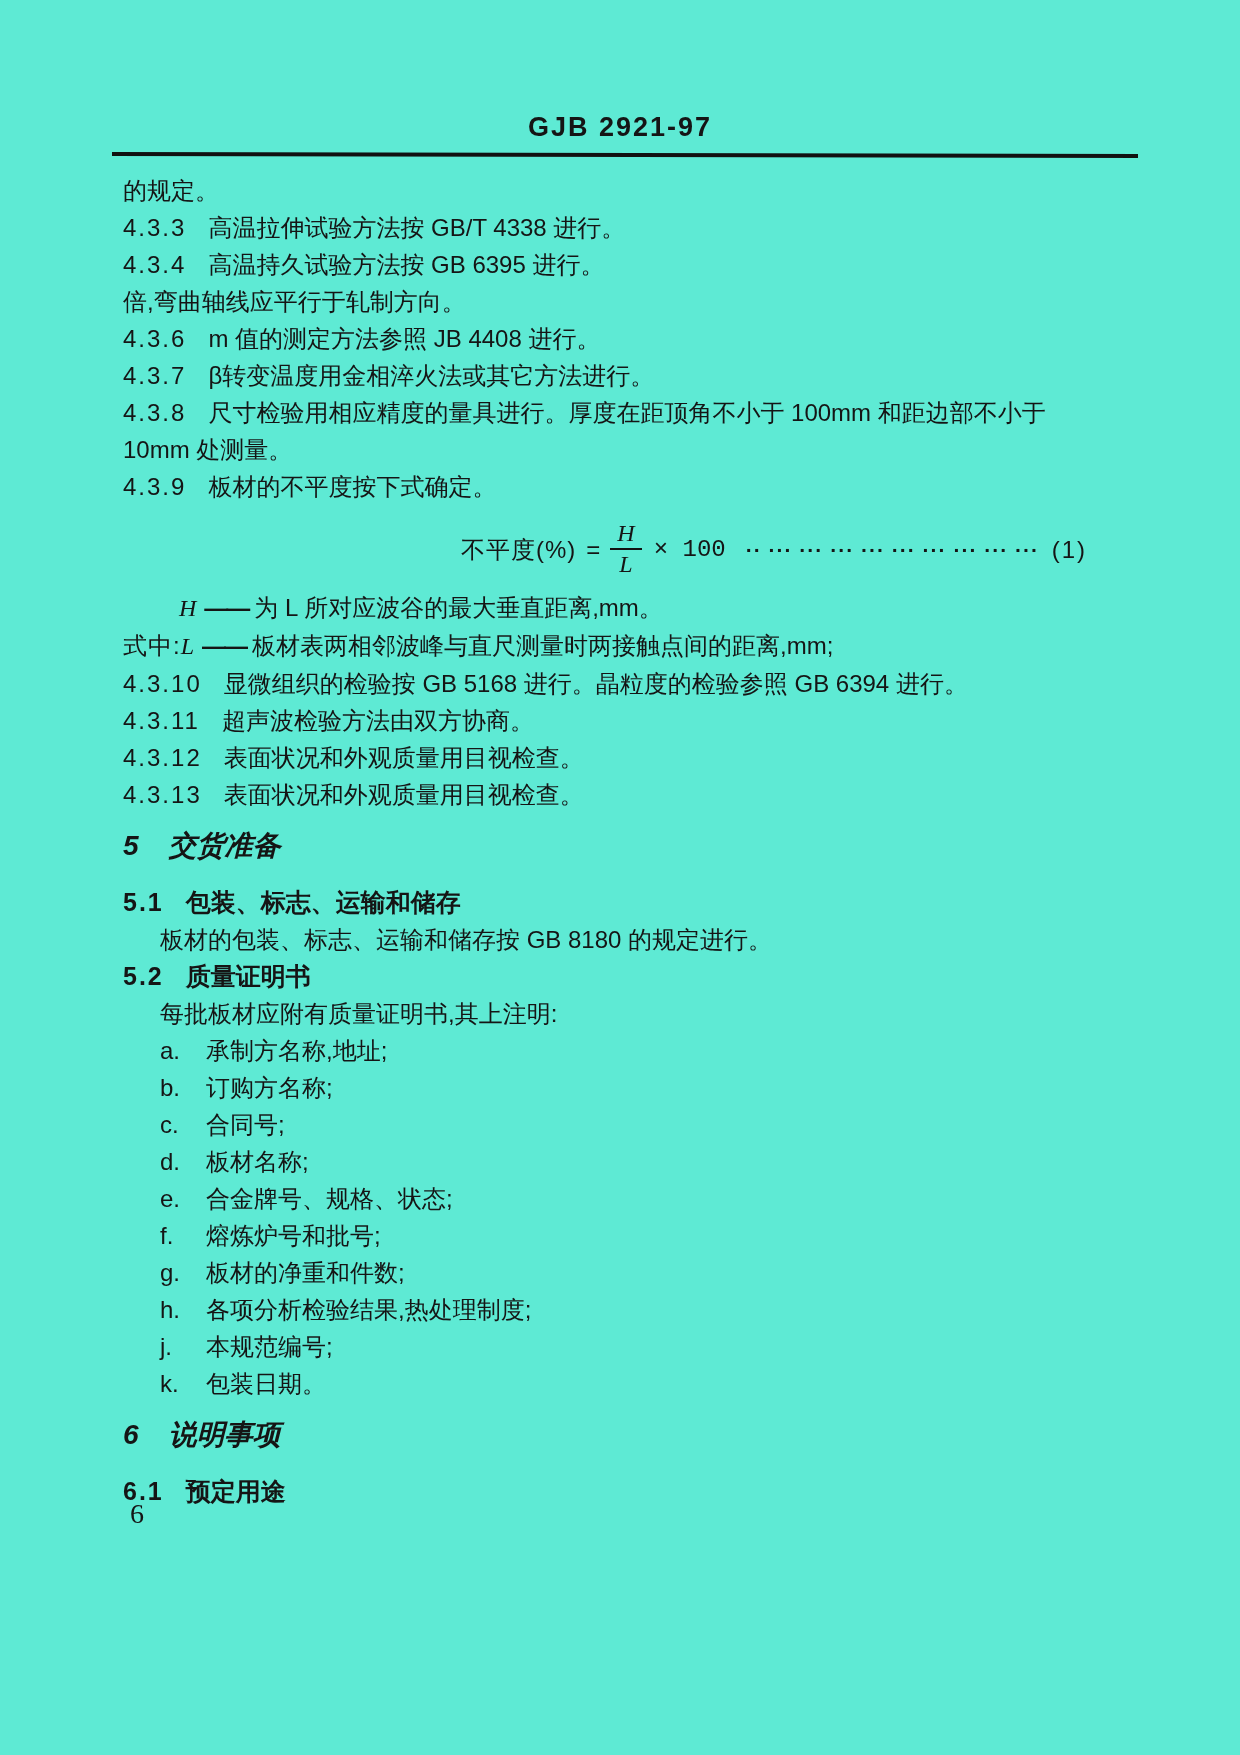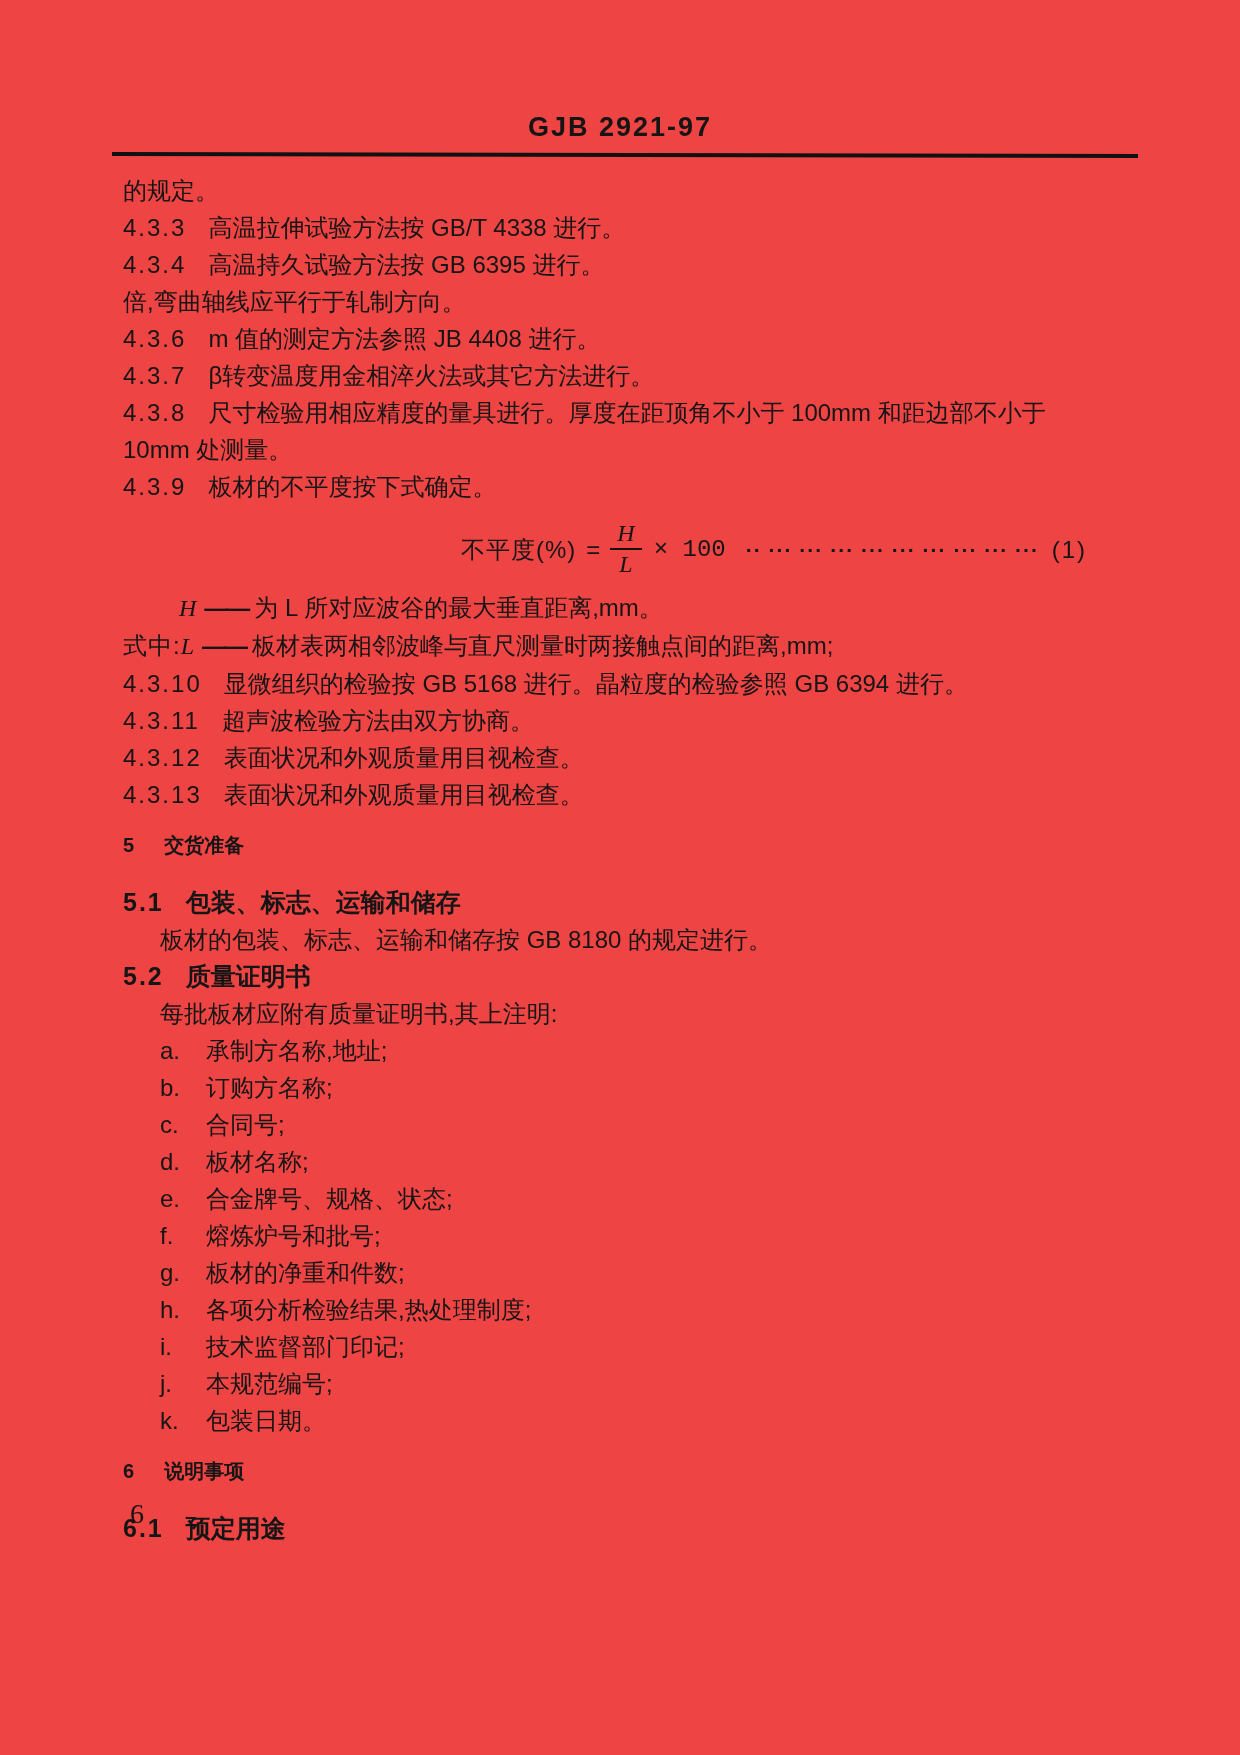--- a/index.html
+++ b/index.html
@@ -1,20 +1,20 @@
 <!DOCTYPE html>
 <html><head>
 <meta charset="utf-8">
 <style>
   html, body { margin: 0; padding: 0; background: #ffffff; }
   .page {
     position: relative;
     width: 1240px;
     height: 1755px;
-    background: #ef4444;
+    background: #5eead4;
     color: #151515;
     font-family: "Liberation Sans", sans-serif;
     overflow: hidden;
   }
   .header-code {
     position: absolute;
     top: 112px;
     left: 0;
     width: 100%;
     text-align: center;
@@ -37,22 +37,23 @@
     left: 123px;
     width: 1026px;
     font-size: 24px;
     line-height: 37px;
   }
   .line { min-height: 37px; }
   .line .txt { white-space: pre-wrap; }
   .clause .num { display: inline-block; letter-spacing: 2px; margin-right: 22px; }
   .h1 {
     font-weight: bold;
-    font-size: 20px;
+    font-size: 28px;
     margin: 14px 0 20px 0;
+    font-style: italic;
   }
   .h1 .num { display: inline-block; margin-right: 30px; }
   .h2 {
     font-weight: bold;
     font-size: 25px;
   }
   .h2 .num { display: inline-block; letter-spacing: 2px; margin-right: 22px; font-weight: bold; }
   .indent { padding-left: 37px; }
   .list { padding-left: 37px; }
   .list .letter { display: inline-block; width: 46px; }
@@ -149,21 +150,20 @@
         <div class="line h2"><span class="num">5.2</span><span class="txt">质量证明书</span></div>
         <div class="line indent"><span class="txt">每批板材应附有质量证明书,其上注明:</span></div>
         <div class="line list"><span class="letter">a.</span><span class="txt">承制方名称,地址;</span></div>
         <div class="line list"><span class="letter">b.</span><span class="txt">订购方名称;</span></div>
         <div class="line list"><span class="letter">c.</span><span class="txt">合同号;</span></div>
         <div class="line list"><span class="letter">d.</span><span class="txt">板材名称;</span></div>
         <div class="line list"><span class="letter">e.</span><span class="txt">合金牌号、规格、状态;</span></div>
         <div class="line list"><span class="letter">f.</span><span class="txt">熔炼炉号和批号;</span></div>
         <div class="line list"><span class="letter">g.</span><span class="txt">板材的净重和件数;</span></div>
         <div class="line list"><span class="letter">h.</span><span class="txt">各项分析检验结果,热处理制度;</span></div>
-        <div class="line list"><span class="letter">i.</span><span class="txt">技术监督部门印记;</span></div>
         <div class="line list"><span class="letter">j.</span><span class="txt">本规范编号;</span></div>
         <div class="line list"><span class="letter">k.</span><span class="txt">包装日期。</span></div>
         <div class="line h1"><span class="num">6</span><span class="txt">说明事项</span></div>
         <div class="line h2"><span class="num">6.1</span><span class="txt">预定用途</span></div>
       </div>
 
   </div>
 
   <div class="page-number">6</div>
 

